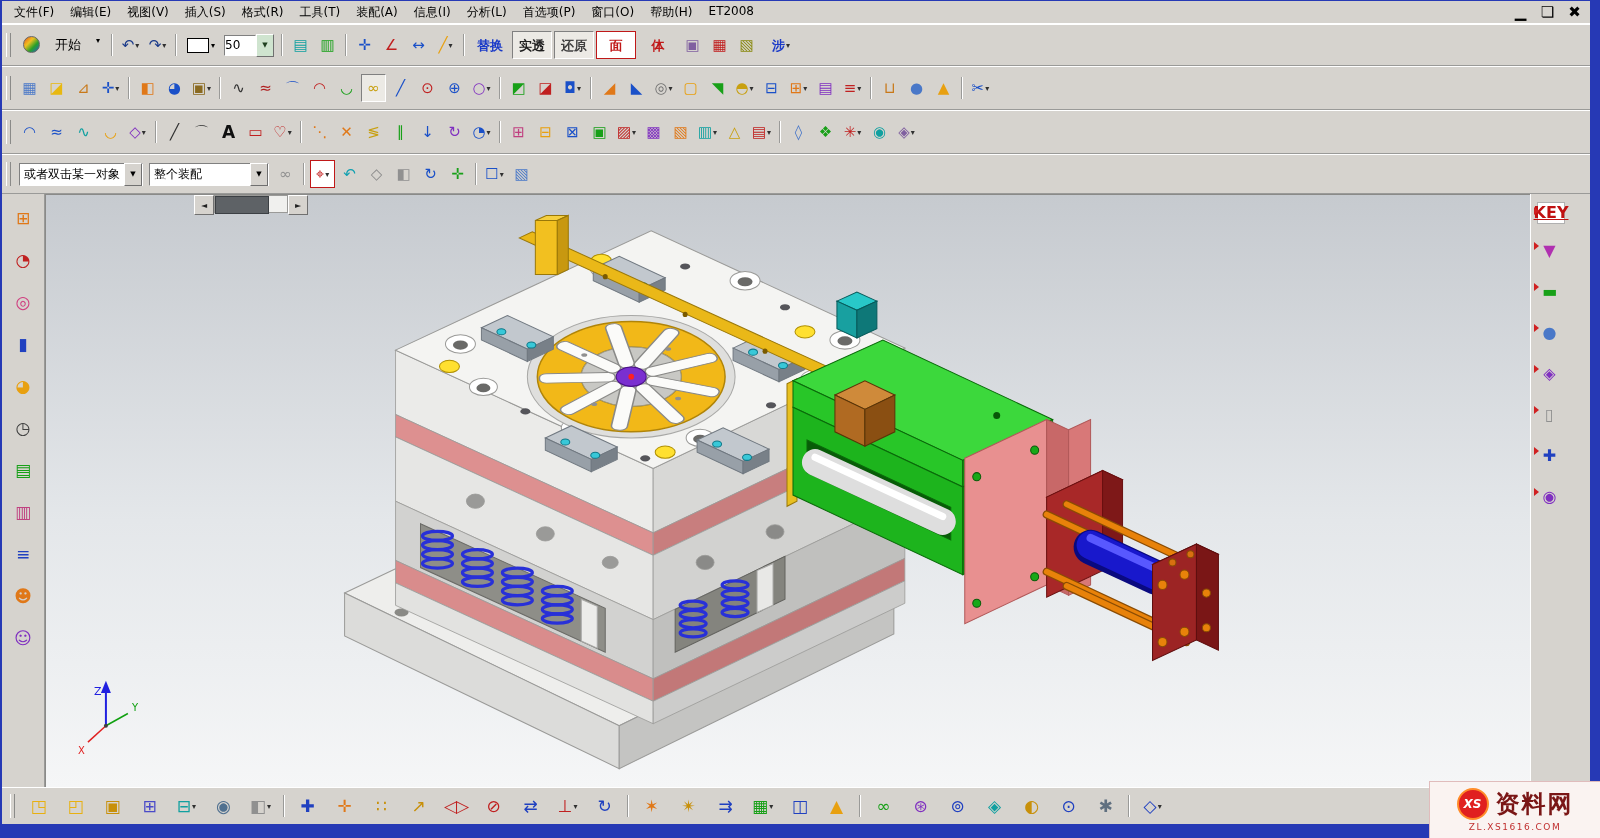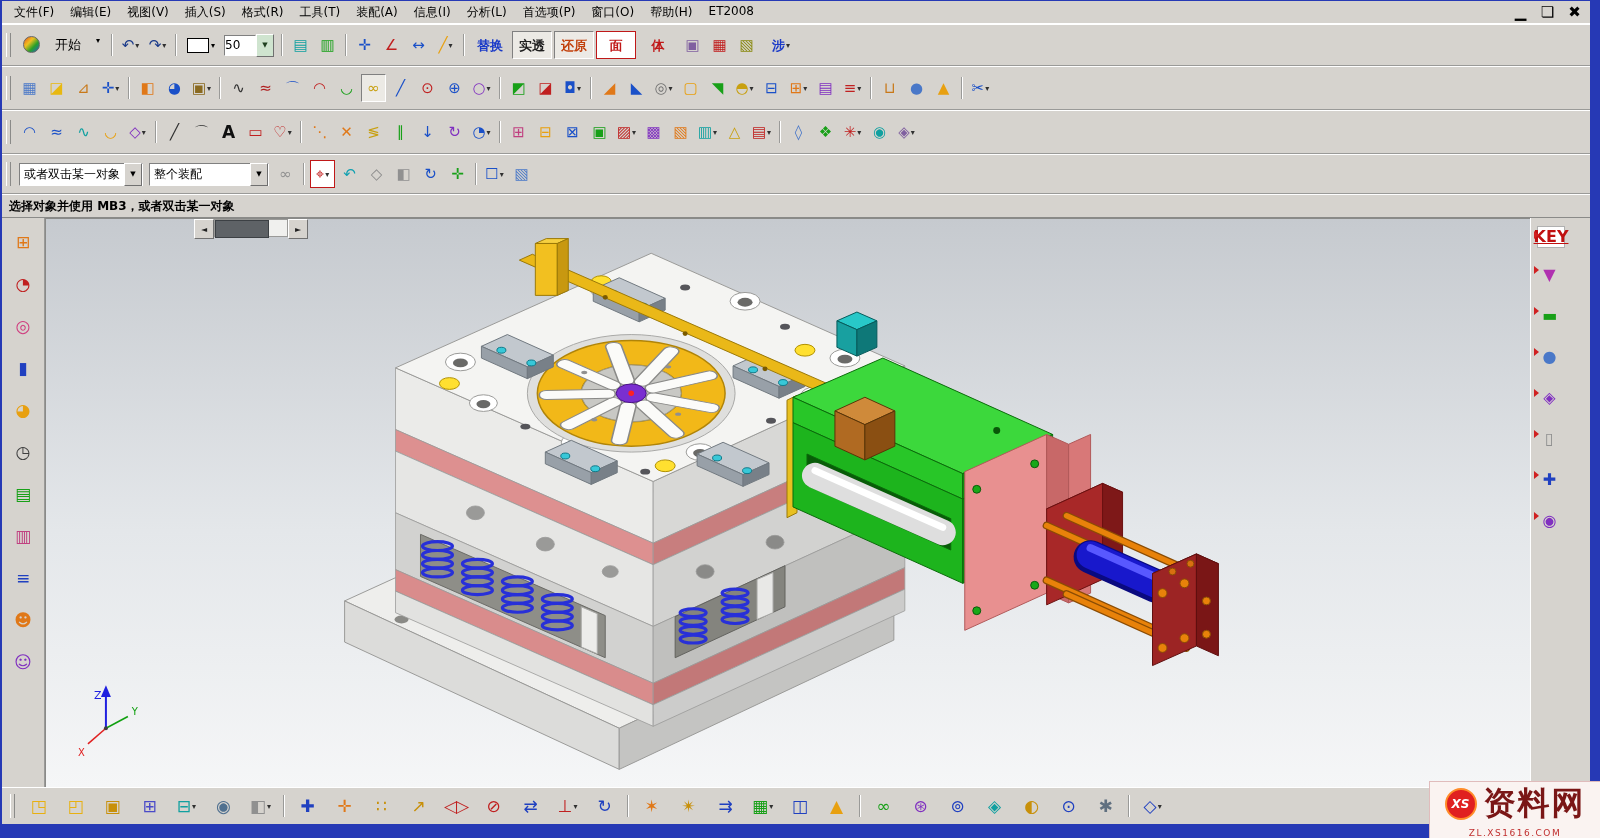--- a/index.html
+++ b/index.html
@@ -80,21 +80,21 @@
   .bbar .tbb{margin:0 6px;}
   .bbar .tbb b{font-size:17px;}
   
   .watermark{position:absolute;right:0;bottom:0;width:170px;height:56px;z-index:50;
     background:#faf3f1;border:1px solid #e0bcbc;border-right:none;border-bottom:none;
     display:flex;flex-direction:column;align-items:center;justify-content:center;}
   .wm-row{display:flex;align-items:center;gap:7px;}
   .wm-logo{width:28px;height:28px;border-radius:50%;background:#e02020;color:#fff;
     font-style:italic;font-weight:bold;font-size:12px;display:flex;align-items:center;
     justify-content:center;border:2px solid #ff8c2a;}
-  .wm-site{font-size:32px;font-weight:bold;color:#7a1616;letter-spacing:2px;}
+  .wm-site{font-size:24px;font-weight:bold;color:#7a1616;letter-spacing:2px;}
   .wm-url{font-size:9px;color:#c03030;letter-spacing:1.5px;margin-top:2px;}
 </style>
 </head>
 <body>
 
 <div class="window">
 
   <div class="menubar">
     <div class="menus">
         <span class="mi">文件(F)</span>
@@ -176,21 +176,21 @@
       </span>
     <span class="istrip">
         <i class="tsep"></i>
         <span class="tbb txt">
           <b style="color: rgb(26, 58, 200);">替换</b>
         </span>
         <span class="tbb txt pressed">
           <b style="color: rgb(32, 32, 32);">实透</b>
         </span>
         <span class="tbb txt pressed">
-          <b style="color: #c2410c;">还原</b>
+          <b style="color: #404040;">还原</b>
         </span>
         <span class="tbb txt redbox">
           <b style="color: rgb(192, 24, 24);">面</b>
         </span>
         <span class="tbb txt">
           <b style="color: rgb(192, 24, 24);">体</b>
         </span>
         <span class="tbb">
           <b style="color: rgb(128, 96, 160);">▣</b>
         </span>
@@ -482,23 +482,20 @@
         <span class="tbb">
           <b style="color: rgb(26, 80, 200);">☐</b>
           <u>▾</u>
         </span>
         <span class="tbb">
           <b style="color: rgb(74, 120, 200);">▧</b>
         </span>
       </span>
   </div>
 
-  <div class="prompt">
-    <span>选择对象并使用 MB3，或者双击某一对象</span>
-  </div>
 
   <div class="work">
     <div class="lbar">
         <span class="tbb">
           <b style="color: rgb(224, 120, 24);">⊞</b>
         </span>
         <span class="tbb">
           <b style="color: rgb(192, 32, 32);">◔</b>
         </span>
         <span class="tbb">

